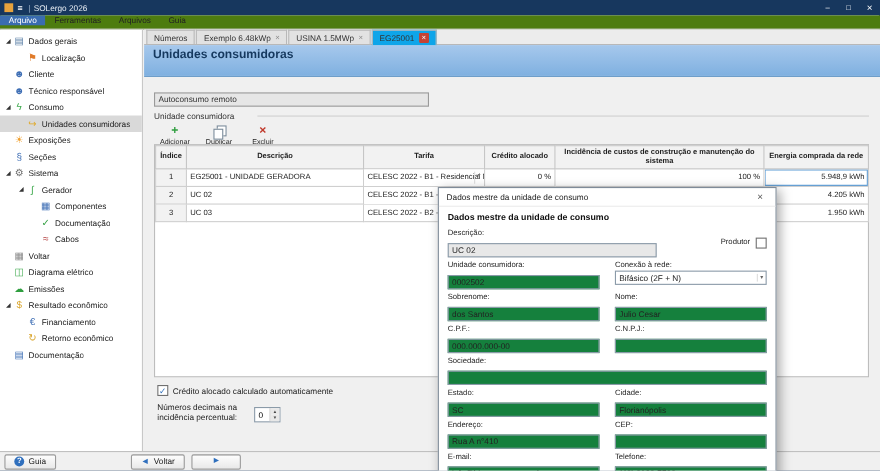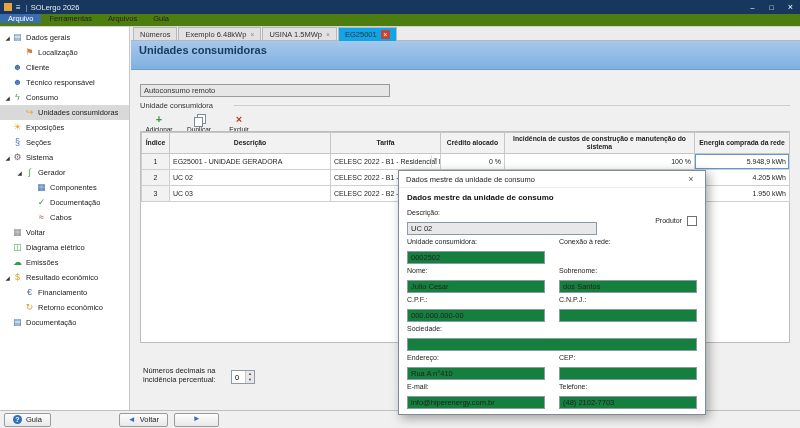--- a/index.html
+++ b/index.html
@@ -343,20 +343,24 @@
                 <td class="desc">UC 03</td>
                 <td class="tarifa"><span class="tarifa-text">CELESC 2022 - B2 - Rural</span><span class="combo-arrow"></span></td>
                 <td class="num"></td>
                 <td class="num"></td>
                 <td class="num">1.950 kWh</td>
               </tr>
             </tbody>
         </table>
       </div>
 
+      <div class="chk-row">
+        <span class="chk checked"></span>
+        <span>Crédito alocado calculado automaticamente</span>
+      </div>
 
       <div class="decimals-label">Números decimais na incidência percentual:</div>
       <div class="spinner">
         <span class="spin-val">0</span>
         <span class="spin-btns">
           <span class="up"></span>
           <span class="down"></span>
         </span>
       </div>
 
@@ -397,52 +401,66 @@
         </div>
       </div>
 
       <div class="frow">
         <div class="field">
           <label>Unidade consumidora:</label>
           <input value="0002502" style="">
         </div>
         <div class="field">
           <label>Conexão à rede:</label>
-        </div>
-      </div>
-
-      <div class="frow">
+          <div class="select">
+            <span class="val">Bifásico (2F + N)</span>
+            <span class="arr"></span>
+          </div>
+        </div>
+      </div>
+
+      <div class="frow">
+        <div class="field">
+          <label>Sobrenome:</label>
+          <input value="dos Santos" style="">
+        </div>
         <div class="field">
           <label>Nome:</label>
           <input value="Julio Cesar" style="">
         </div>
-        <div class="field">
-          <label>Sobrenome:</label>
-          <input value="dos Santos" style="">
-        </div>
       </div>
 
       <div class="frow">
         <div class="field">
           <label>C.P.F.:</label>
           <input value="000.000.000-00" style="">
         </div>
         <div class="field">
           <label>C.N.P.J.:</label>
           <input value="" style="">
         </div>
       </div>
 
       <div class="frow">
         <div class="field">
           <label>Sociedade:</label>
           <input value="" style="">
         </div>
       </div>
 
+      <div class="frow">
+        <div class="field">
+          <label>Estado:</label>
+          <input value="SC" style="">
+        </div>
+        <div class="field">
+          <label>Cidade:</label>
+          <input value="Florianópolis" style="">
+        </div>
+      </div>
 
       <div class="frow">
         <div class="field">
           <label>Endereço:</label>
           <input value="Rua A n°410" style="">
         </div>
         <div class="field">
           <label>CEP:</label>
           <input value="" style="">
         </div>

